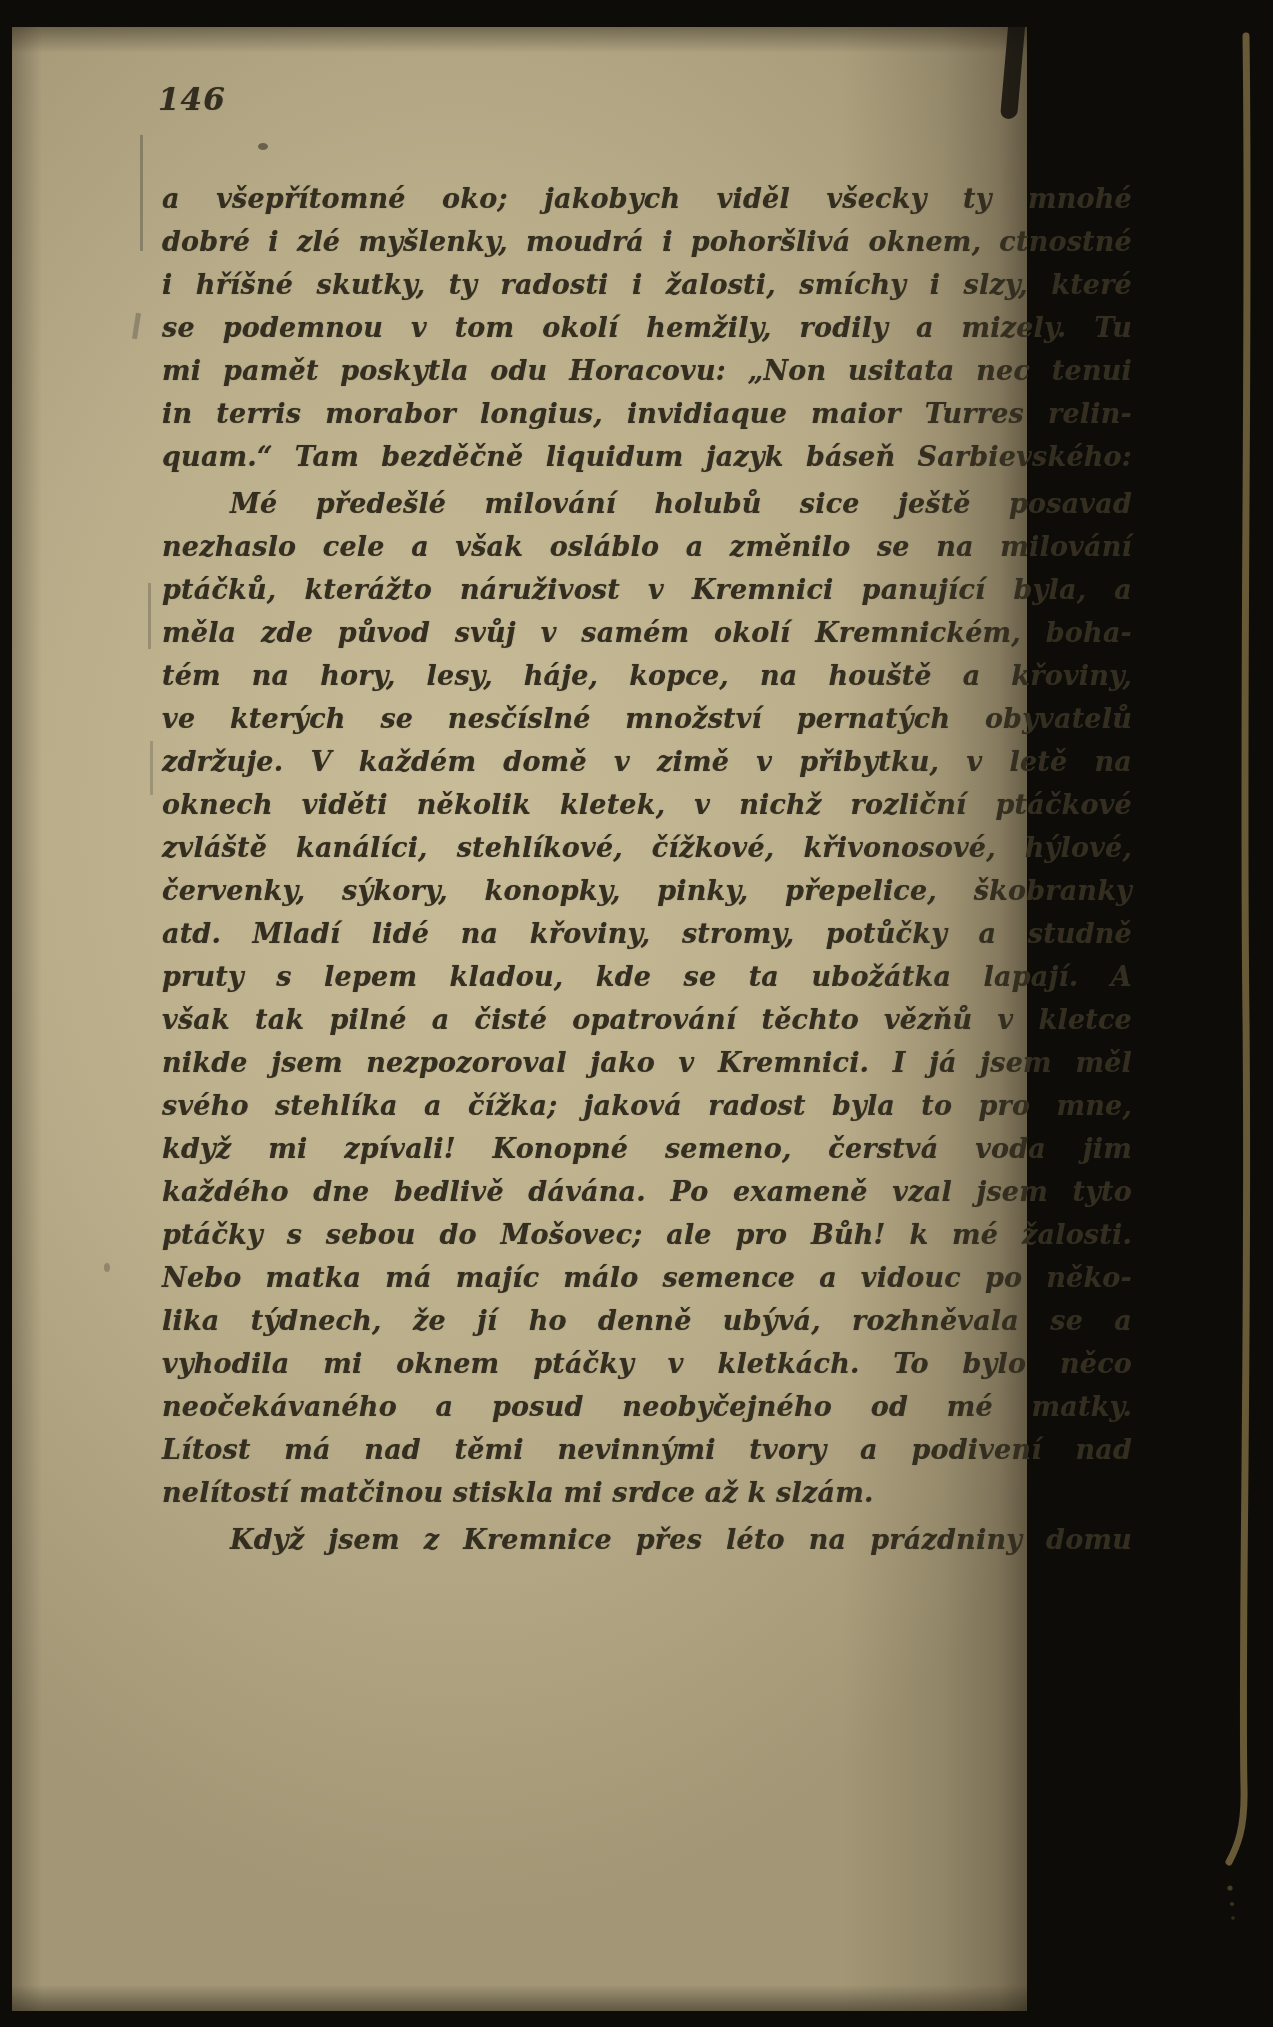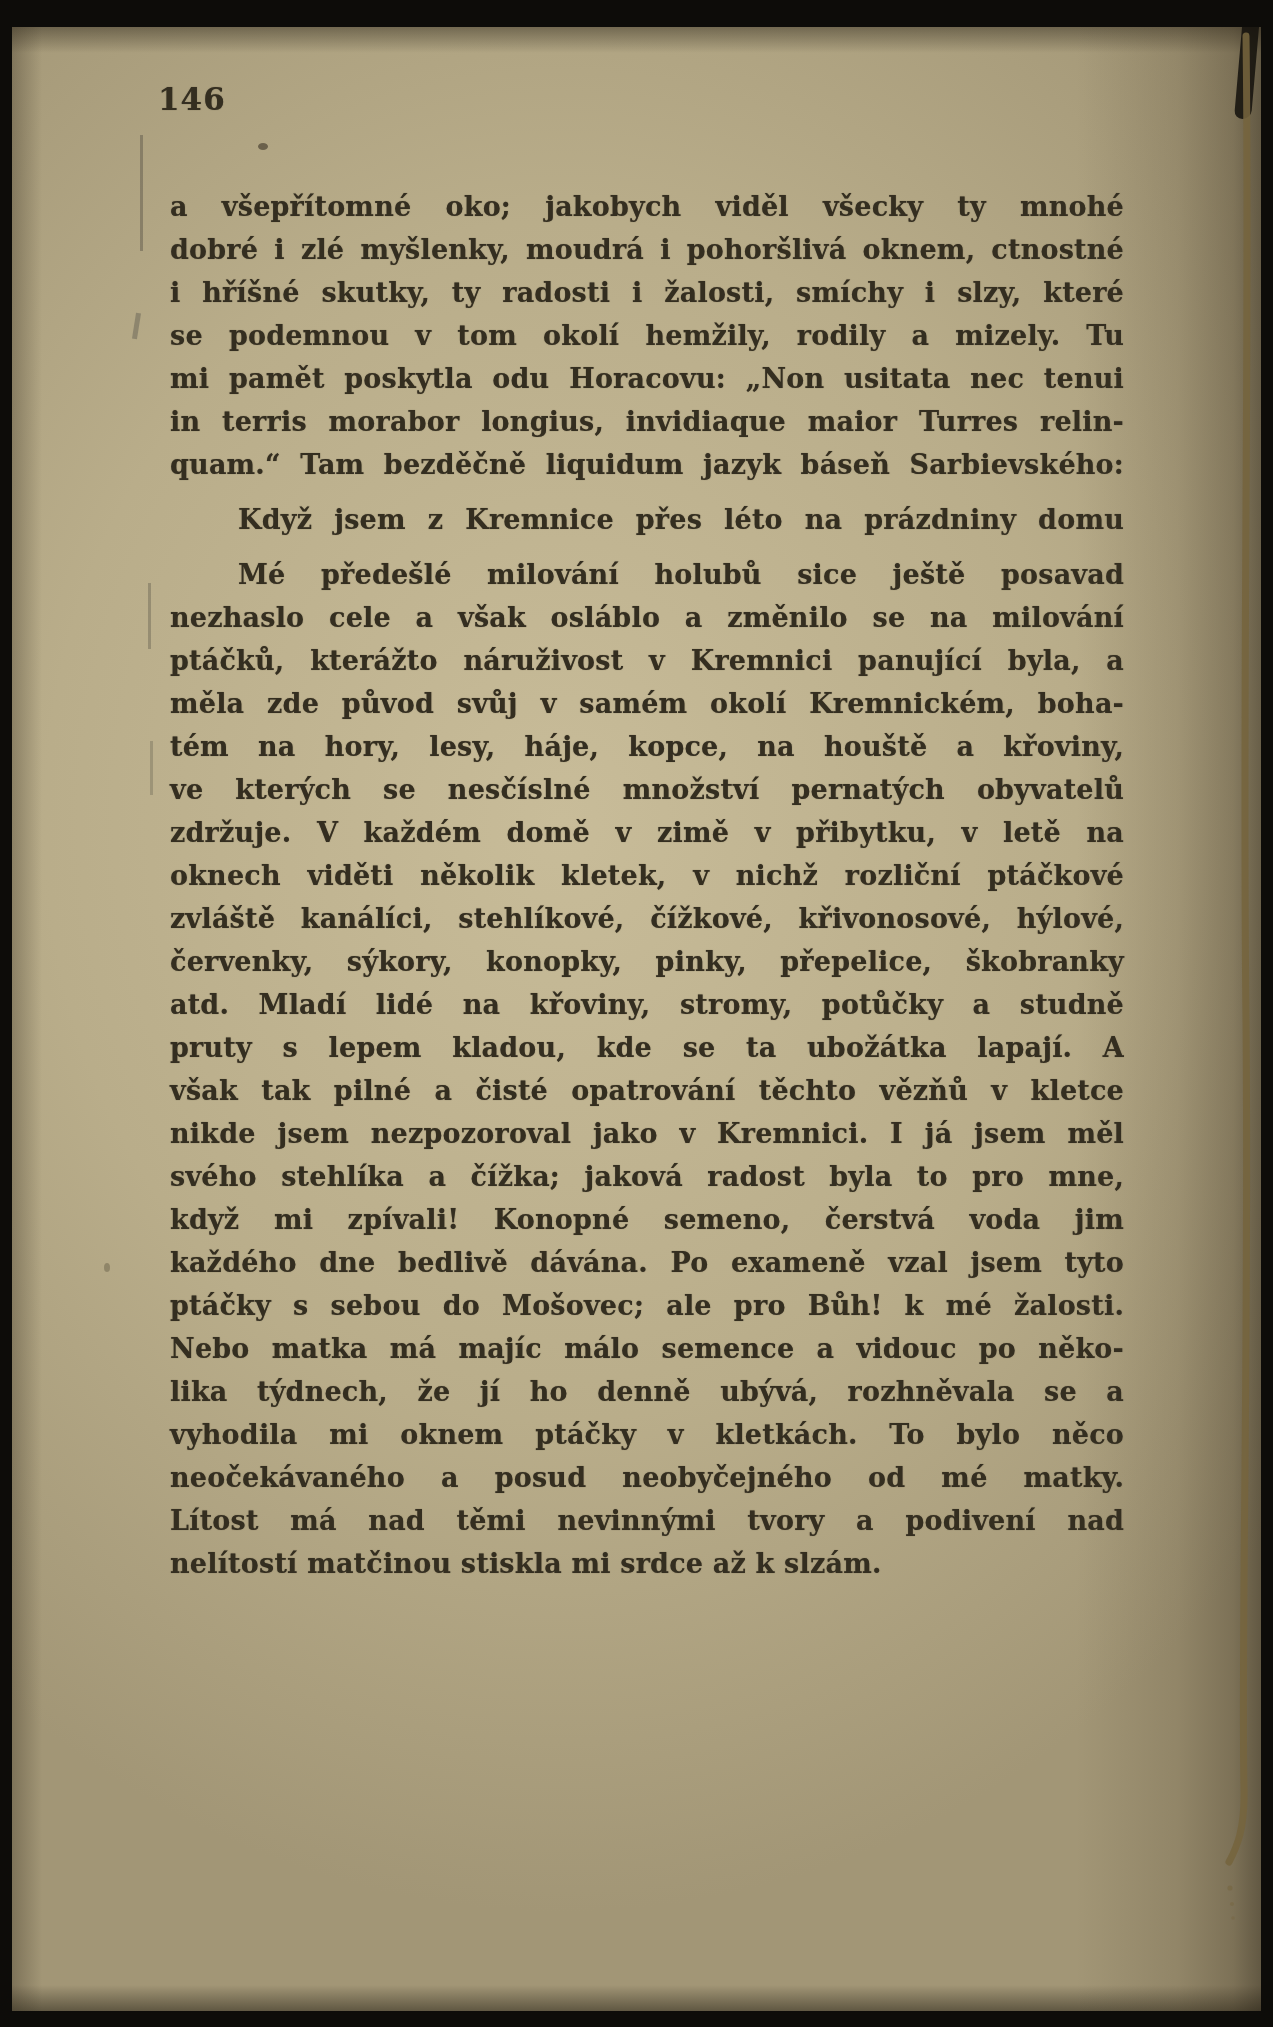--- a/index.html
+++ b/index.html
@@ -14,26 +14,27 @@
   .scan{
     position:relative;
     width:1273px;height:2027px;
     background:var(--frame);
     overflow:hidden;
     font-family:"DejaVu Serif", serif;
   }
   .page{
     position:absolute;
     left:12px;top:27px;
-    width:1249px;height:1984px;
+    width:1015px;height:1984px;
     background:
       radial-gradient(ellipse 75% 55% at 44% 40%,
         var(--page-bg-light) 0%,
         var(--page-bg) 55%,
         var(--page-bg-dark) 100%);
+    font-style: italic;
   }
   .shade-right{
     position:absolute;right:0;top:0;bottom:0;width:185px;
     background:linear-gradient(to right,
       rgba(70,58,38,0) 0%,
       rgba(70,58,38,0.18) 55%,
       rgba(52,42,26,0.34) 85%,
       rgba(34,27,16,0.5) 100%);
     pointer-events:none;
   }
@@ -65,21 +66,21 @@
     text-shadow:0 0 1px rgba(52,46,32,.6);
   }
   .text-block{
     position:absolute;left:146px;top:146px;width:978px;
     color:var(--ink);
     font-size:27px;font-weight:700;
     line-height:43px;
     letter-spacing:.2px;
     text-shadow:0 0 1px rgba(52,46,32,.55);
   }
-  .para{margin:12px;}
+  .para{margin:4px;}
   .line{height:43px;white-space:nowrap;}
   .line.just{
     white-space:normal;
     text-align:justify;
     text-align-last:justify;
   }
   .line.indent{text-indent:68px;}
   .para.verse .line{padding-left:112px;}
   
   .mark{position:absolute;background:rgba(95,90,75,0.5);pointer-events:none;}
@@ -109,23 +110,20 @@
         <div class="para prose">
           <div class="line just">a všepřítomné oko; jakobych viděl všecky ty mnohé</div>
           <div class="line just">dobré i zlé myšlenky, moudrá i pohoršlivá oknem, ctnostné</div>
           <div class="line just">i hříšné skutky, ty radosti i žalosti, smíchy i slzy, které</div>
           <div class="line just">se podemnou v tom okolí hemžily, rodily a mizely. Tu</div>
           <div class="line just">mi pamět poskytla odu Horacovu: „Non usitata nec tenui</div>
           <div class="line just">in terris morabor longius, invidiaque maior Turres relin-</div>
           <div class="line just">quam.“ Tam bezděčně liquidum jazyk báseň Sarbievského:</div>
         </div>
         <div class="para prose">
-          <div class="line just indent">Když jsem z Kremnice přes léto na prázdniny domu</div>
-        </div>
-        <div class="para prose">
           <div class="line just indent">Mé předešlé milování holubů sice ještě posavad</div>
           <div class="line just">nezhaslo cele a však osláblo a změnilo se na milování</div>
           <div class="line just">ptáčků, kterážto náruživost v Kremnici panující byla, a</div>
           <div class="line just">měla zde původ svůj v samém okolí Kremnickém, boha-</div>
           <div class="line just">tém na hory, lesy, háje, kopce, na houště a křoviny,</div>
           <div class="line just">ve kterých se nesčíslné množství pernatých obyvatelů</div>
           <div class="line just">zdržuje. V každém domě v zimě v přibytku, v letě na</div>
           <div class="line just">oknech viděti několik kletek, v nichž rozliční ptáčkové</div>
           <div class="line just">zvláště kanálíci, stehlíkové, čížkové, křivonosové, hýlové,</div>
           <div class="line just">červenky, sýkory, konopky, pinky, přepelice, škobranky</div>
@@ -137,20 +135,23 @@
           <div class="line just">když mi zpívali! Konopné semeno, čerstvá voda jim</div>
           <div class="line just">každého dne bedlivě dávána. Po exameně vzal jsem tyto</div>
           <div class="line just">ptáčky s sebou do Mošovec; ale pro Bůh! k mé žalosti.</div>
           <div class="line just">Nebo matka má majíc málo semence a vidouc po něko-</div>
           <div class="line just">lika týdnech, že jí ho denně ubývá, rozhněvala se a</div>
           <div class="line just">vyhodila mi oknem ptáčky v kletkách. To bylo něco</div>
           <div class="line just">neočekávaného a posud neobyčejného od mé matky.</div>
           <div class="line just">Lítost má nad těmi nevinnými tvory a podivení nad</div>
           <div class="line">nelítostí matčinou stiskla mi srdce až k slzám.</div>
         </div>
+        <div class="para prose">
+          <div class="line just indent">Když jsem z Kremnice přes léto na prázdniny domu</div>
+        </div>
       </div>
 
     <div class="mark mark1"></div>
     <div class="mark mark2"></div>
     <div class="mark mark3"></div>
     <div class="mark mark4"></div>
     <div class="speck speck1"></div>
     <div class="speck speck2"></div>
   </div>
 

